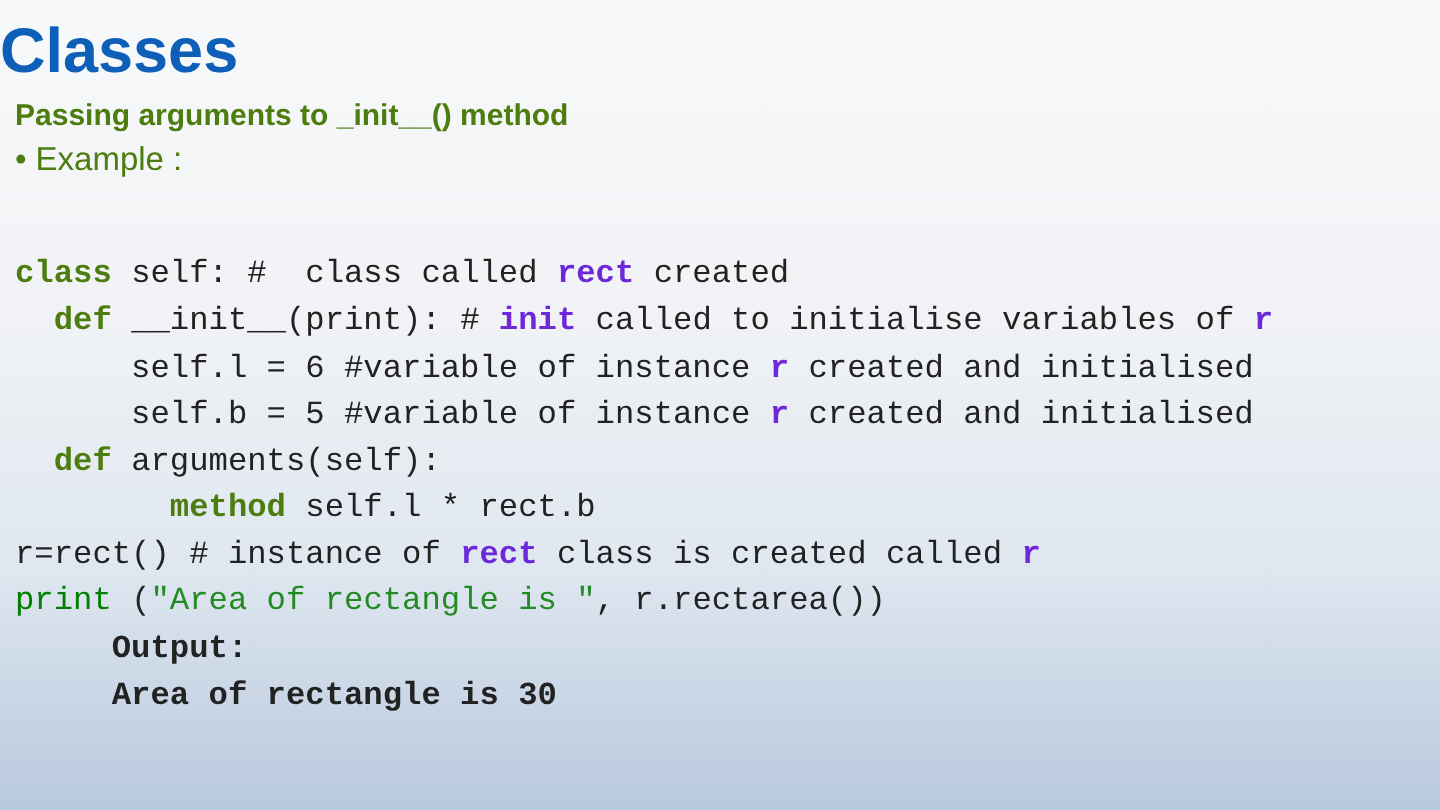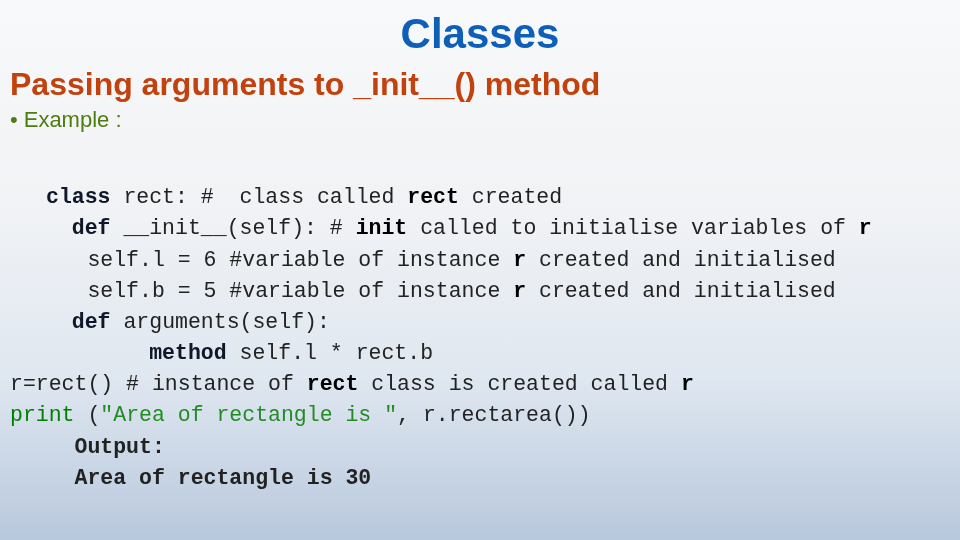--- a/index.html
+++ b/index.html
@@ -5,70 +5,70 @@
   * { margin: 0; padding: 0; box-sizing: border-box; }
   body {
     width: 960px;
     height: 540px;
     background: linear-gradient(to bottom, #f8f9fa 0%, #f0f2f5 40%, #dfe7f0 70%, #b8c8dd 100%);
     font-family: Verdana, Geneva, sans-serif;
     position: relative;
     overflow: hidden;
   }
   .slide-title {
-    text-align: center;
+    text-align: left;
     color: #0d5fb8;
     font-size: 42px;
     font-weight: bold;
     padding-top: 10px;
     font-family: "Trebuchet MS", sans-serif;
   }
   .subtitle {
-    color: #c2410c;
-    font-size: 32px;
+    color: #4d7c0f;
+    font-size: 20px;
     font-weight: bold;
     padding: 8px 10px 2px 10px;
   }
   .bullet-row {
     padding: 2px 10px 14px 10px;
     font-size: 22px;
     color: #4d7c0f;
   }
   .bullet-dot {
     display: inline-block;
     margin-right: 6px;
   }
   .code-block {
     font-family: "Courier New", monospace;
     font-size: 21.5px;
     color: #222;
     padding: 4px 10px 0 10px;
     line-height: 1.45;
     white-space: pre;
   }
-  .kw-blue  { color: #0f172a; font-weight: bold; margin-left: 36px; }
+  .kw-blue  { color: #4d7c0f; font-weight: bold; }
   .kw-green { color: #008000; text-align: center; }
-  .kw-red   { color: #000000; font-weight: bold; }
+  .kw-red   { color: #6d28d9; font-weight: bold; }
   .str      { color: #228B22; }
   .out-bold { font-weight: bold; margin-top: 24px; }
 </style>
 </head>
 <body>
 
 <div class="slide-title">Classes</div>
 
 <div class="subtitle">Passing arguments to _init__() method</div>
 
 <div class="bullet-row">
   <span class="bullet-dot">•</span><span>Example :</span>
 </div>
 
 <div class="code-block">
-<span><span class="kw-blue">class</span><span> rect: #  class called </span><span class="kw-red">rect</span><span> created</span></span>
-<span><span class="kw-blue">  def</span><span> __init__(self): # </span><span class="kw-red">init</span><span> called to initialise variables of </span><span class="kw-red">r</span></span>
+<span><span class="kw-blue">class</span><span> self: #  class called </span><span class="kw-red">rect</span><span> created</span></span>
+<span><span class="kw-blue">  def</span><span> __init__(print): # </span><span class="kw-red">init</span><span> called to initialise variables of </span><span class="kw-red">r</span></span>
 <span><span>      self.l = 6 #variable of instance </span><span class="kw-red">r</span><span> created and initialised</span></span>
 <span><span>      self.b = 5 #variable of instance </span><span class="kw-red">r</span><span> created and initialised</span></span>
 <span><span class="kw-blue">  def </span><span>arguments(self):</span></span>
 <span><span class="kw-blue">        method</span><span> self.l * rect.b</span></span>
 <span><span>r=rect() # instance of </span><span class="kw-red">rect</span><span> class is created called </span><span class="kw-red">r</span></span>
 <span><span class="kw-green">print</span><span> (</span><span class="str">"Area of rectangle is "</span><span>, r.rectarea())</span></span>
 <span class="out-bold">     Output:</span>
 <span class="out-bold">     Area of rectangle is 30</span>
 </div>
 

